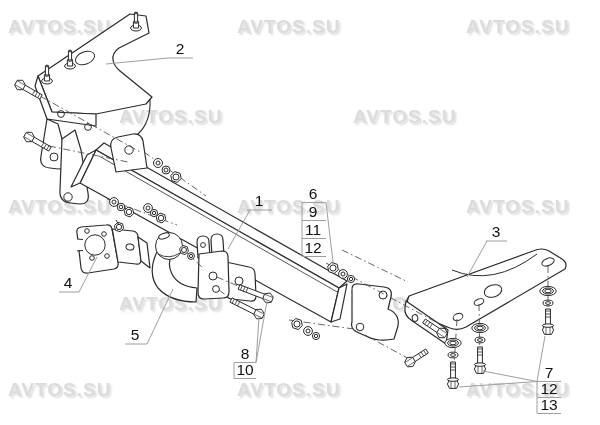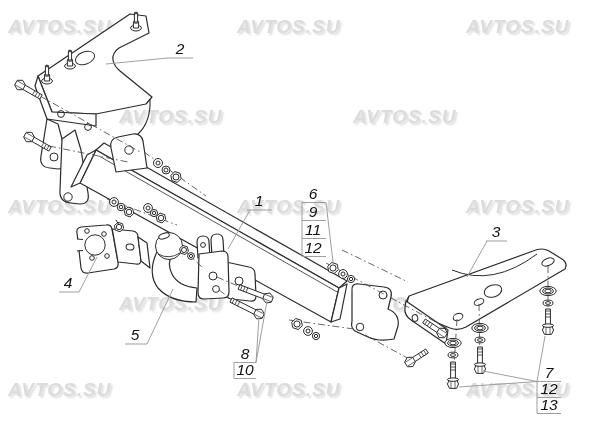--- a/index.html
+++ b/index.html
@@ -1,17 +1,17 @@
 <!DOCTYPE html>
 <html><head>
 <meta charset="utf-8">
 <style>
   html,body{margin:0;padding:0;background:#fff;}
   .stage{position:relative;width:600px;height:425px;overflow:hidden;background:#fff;
-         font-family:"Liberation Sans",sans-serif;font-style:italic;}
+         font-family:"Liberation Sans",sans-serif;}
   .watermarks{position:absolute;inset:0;z-index:0;}
   .wm{position:absolute;font-family:"Liberation Sans",sans-serif;font-weight:bold;
       font-size:19px;letter-spacing:1px;color:#dcdcdc;
       text-shadow:2px 2px 2px rgba(150,150,150,0.30);white-space:nowrap;}
   svg#drawing{position:absolute;left:0;top:0;z-index:1;}
   text.callout{font-family:"Liberation Sans",sans-serif;font-size:15.5px;}
 </style>
 </head>
 <body>
 

